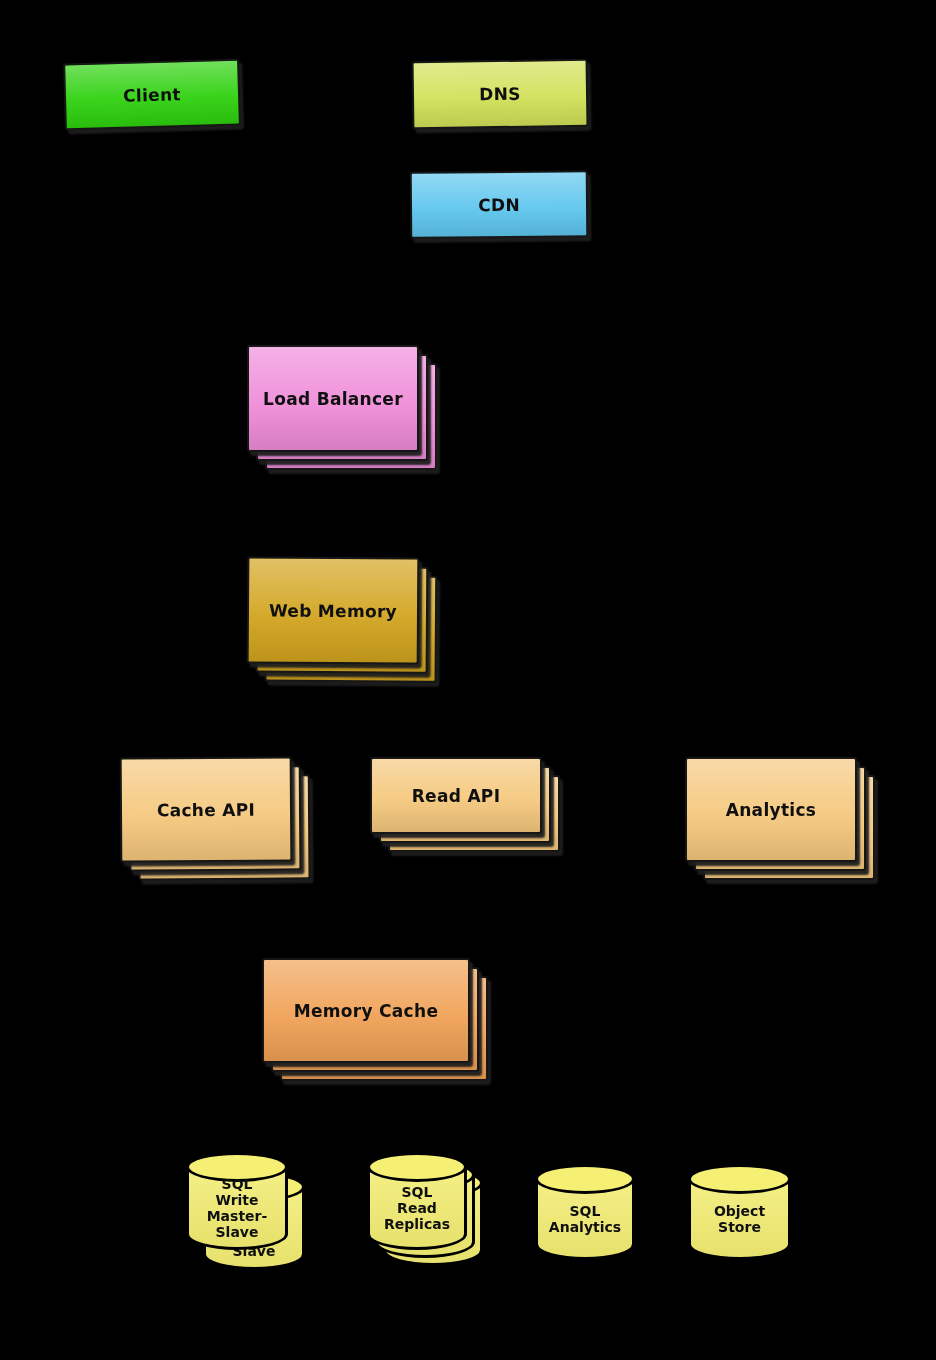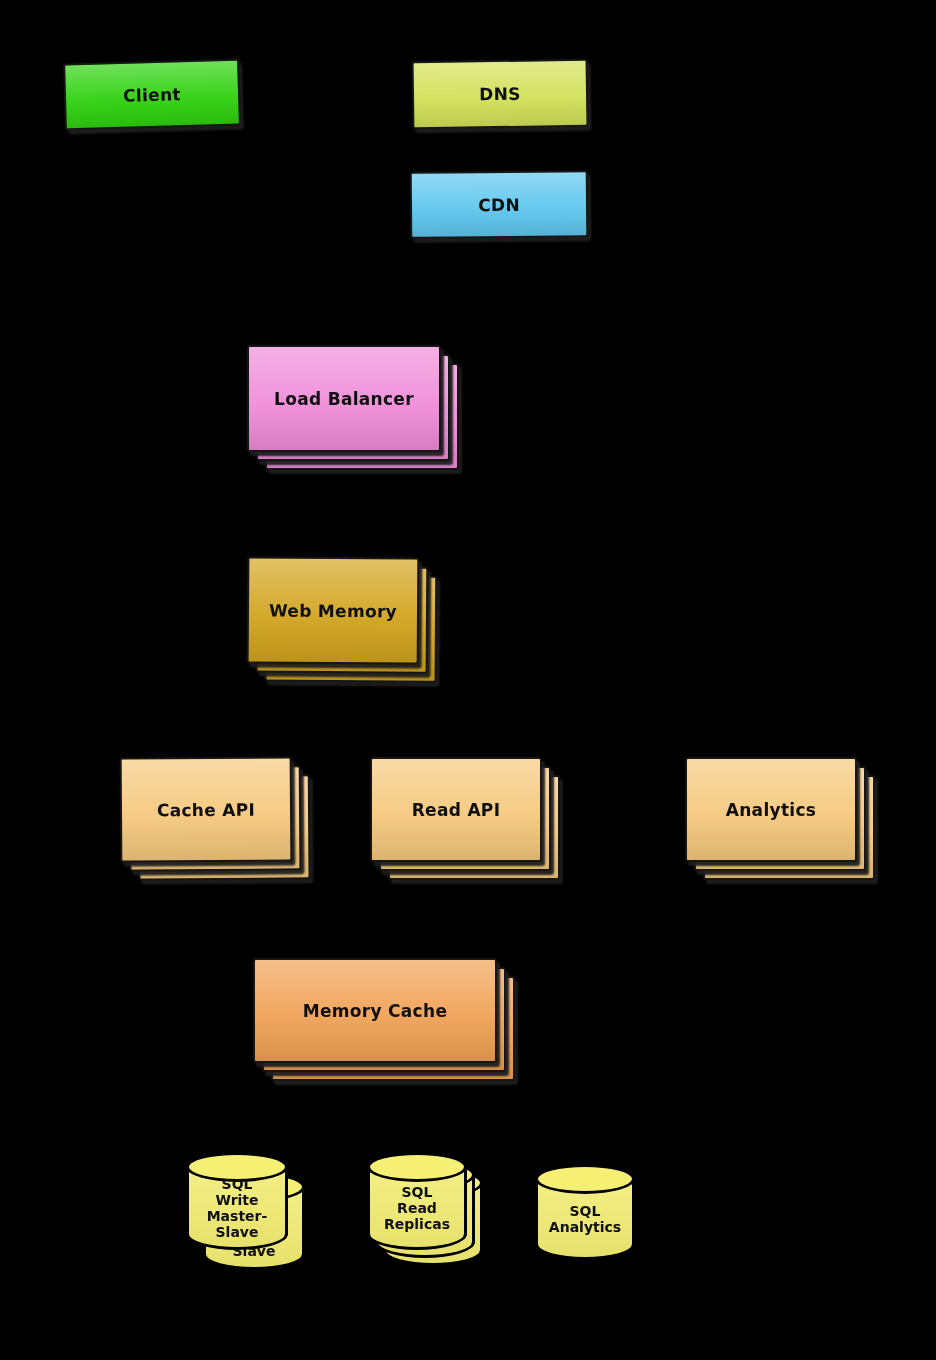--- a/index.html
+++ b/index.html
@@ -83,26 +83,26 @@
     padding-top: 0;
   }
   .cyl-off1 { transform: translate(8px, 8px);   z-index: 1; }
   .cyl-off2 { transform: translate(16px, 16px); z-index: 0; }
   .cyl-off-sw { transform: translate(17px, 20px); z-index: 0; }
 
   
   .pos-client    { left: 64px;  top: 61px;   width: 176px; height: 67px;  transform: rotate(-1.6deg); }
   .pos-dns       { left: 412px; top: 60px;   width: 176px; height: 68px;  transform: rotate(-0.8deg); }
   .pos-cdn       { left: 410px; top: 171px;  width: 178px; height: 67px;  transform: rotate(-0.5deg); }
-  .pos-lb        { left: 247px; top: 345px;  width: 172px; height: 107px; padding-left: 22px; }
+  .pos-lb        { left: 247px; top: 345px;  width: 172px; height: 107px; }
   .pos-ws        { left: 247px; top: 557px;  width: 172px; height: 107px; transform: rotate(0.4deg); }
   .pos-writeapi  { left: 120px; top: 757px;  width: 172px; height: 105px; transform: rotate(-0.4deg); }
-  .pos-readapi   { left: 370px; top: 757px;  width: 172px; height: 105px; }
+  .pos-readapi   { left: 370px; top: 757px;  width: 172px; height: 77px; }
   .pos-analytics { left: 685px; top: 757px;  width: 172px; height: 105px; }
-  .pos-cache     { left: 253px; top: 958px;  width: 208px; height: 105px; padding-left: 36px; }
+  .pos-cache     { left: 262px; top: 958px;  width: 208px; height: 105px; }
   .pos-sqlwrite  { left: 186px; top: 1152px; width: 102px; height: 98px; }
   .pos-sqlread   { left: 367px; top: 1152px; width: 100px; height: 98px; }
   .pos-sqlan     { left: 535px; top: 1164px; width: 100px; height: 96px; }
   .pos-objstore  { left: 688px; top: 1164px; width: 103px; height: 96px; }
 </style>
 </head>
 <body>
 
 <div class="canvas" style="--c: #000000;">
 
@@ -194,14 +194,20 @@
     </div>
   </div>
 
   <div class="node pos-sqlan">
     <div class="cyl front" style="--c: #f5ef73;">
       <span class="lbl">SQL
 Analytics</span>
     </div>
   </div>
 
+  <div class="node pos-objstore">
+    <div class="cyl front" style="--c: #f5ef73;">
+      <span class="lbl">Object
+Store</span>
+    </div>
+  </div>
 
 </div>
 
 </body></html>

